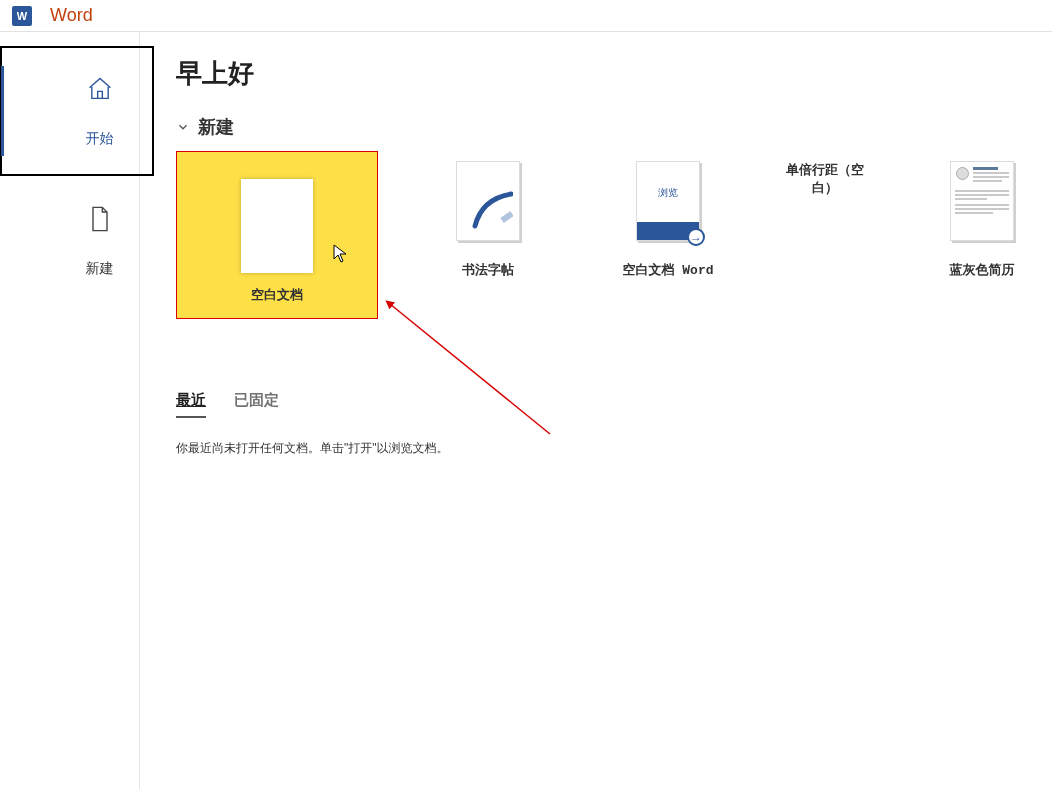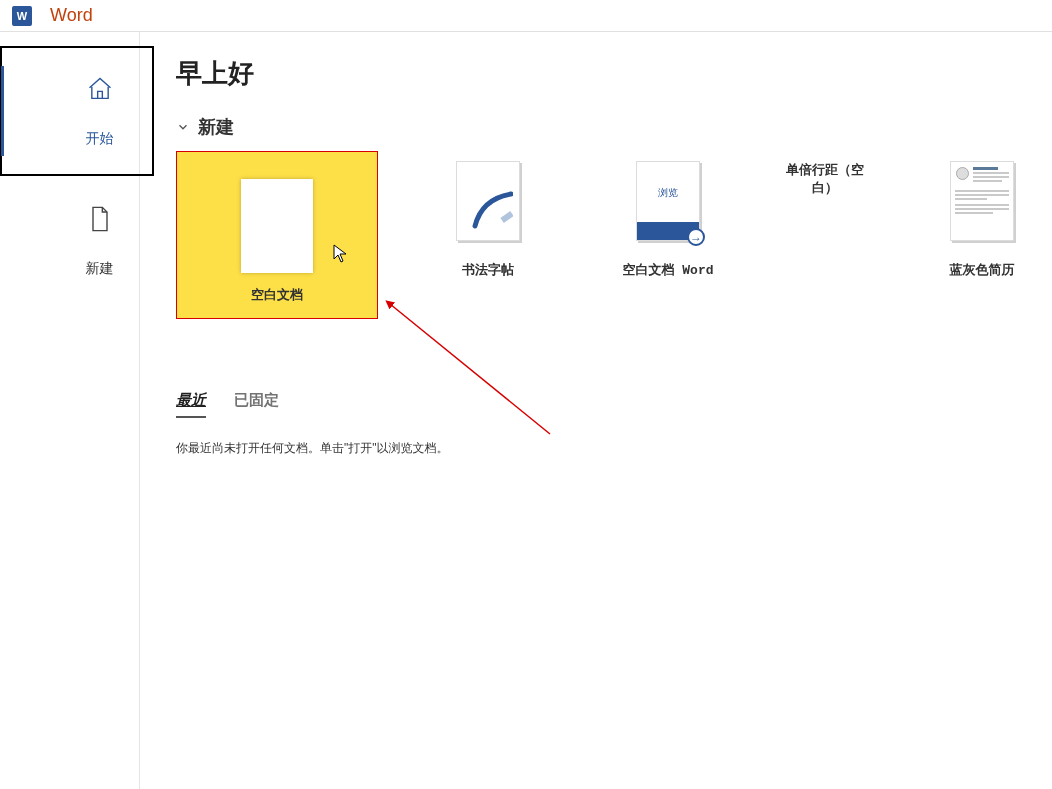--- a/index.html
+++ b/index.html
@@ -159,21 +159,21 @@
   box-shadow: 2px 2px 0 #d0d0d0;
   border:1px solid #dcdcdc;
 }
 
 
 .tabs {
   display:flex; gap:28px; margin-top:72px;
   font-size:15px; font-weight:600;
 }
 .tab { color:#737373; cursor:pointer; padding-bottom:6px; }
-.tab.active { color:#222; border-bottom:2px solid #555; text-decoration: underline; font-style: italic;}
+.tab.active { color:#222; border-bottom:2px solid #555; text-decoration: underline;}
 .empty-msg { margin-top:22px; font-size:12px; color:#333; }
 
 
 .arrow-svg {
   position:absolute;
   left:380px; top:294px;
   pointer-events:none;
 }
 </style>
 </head>

